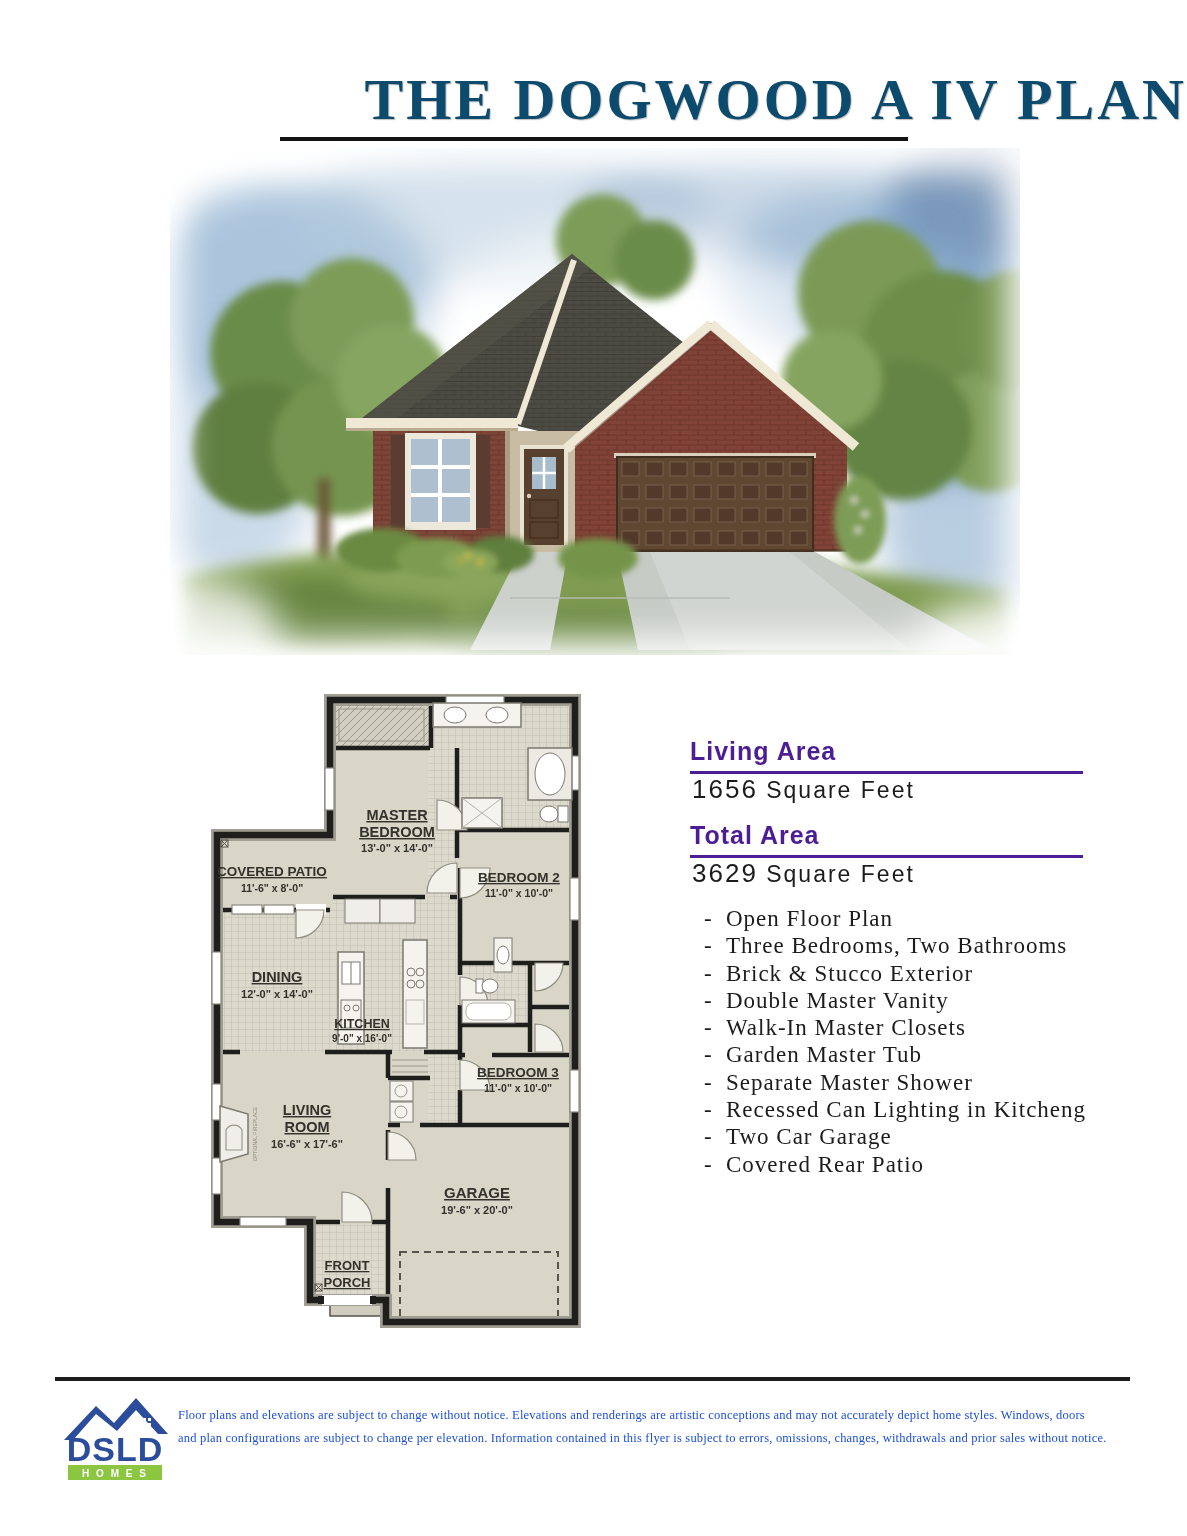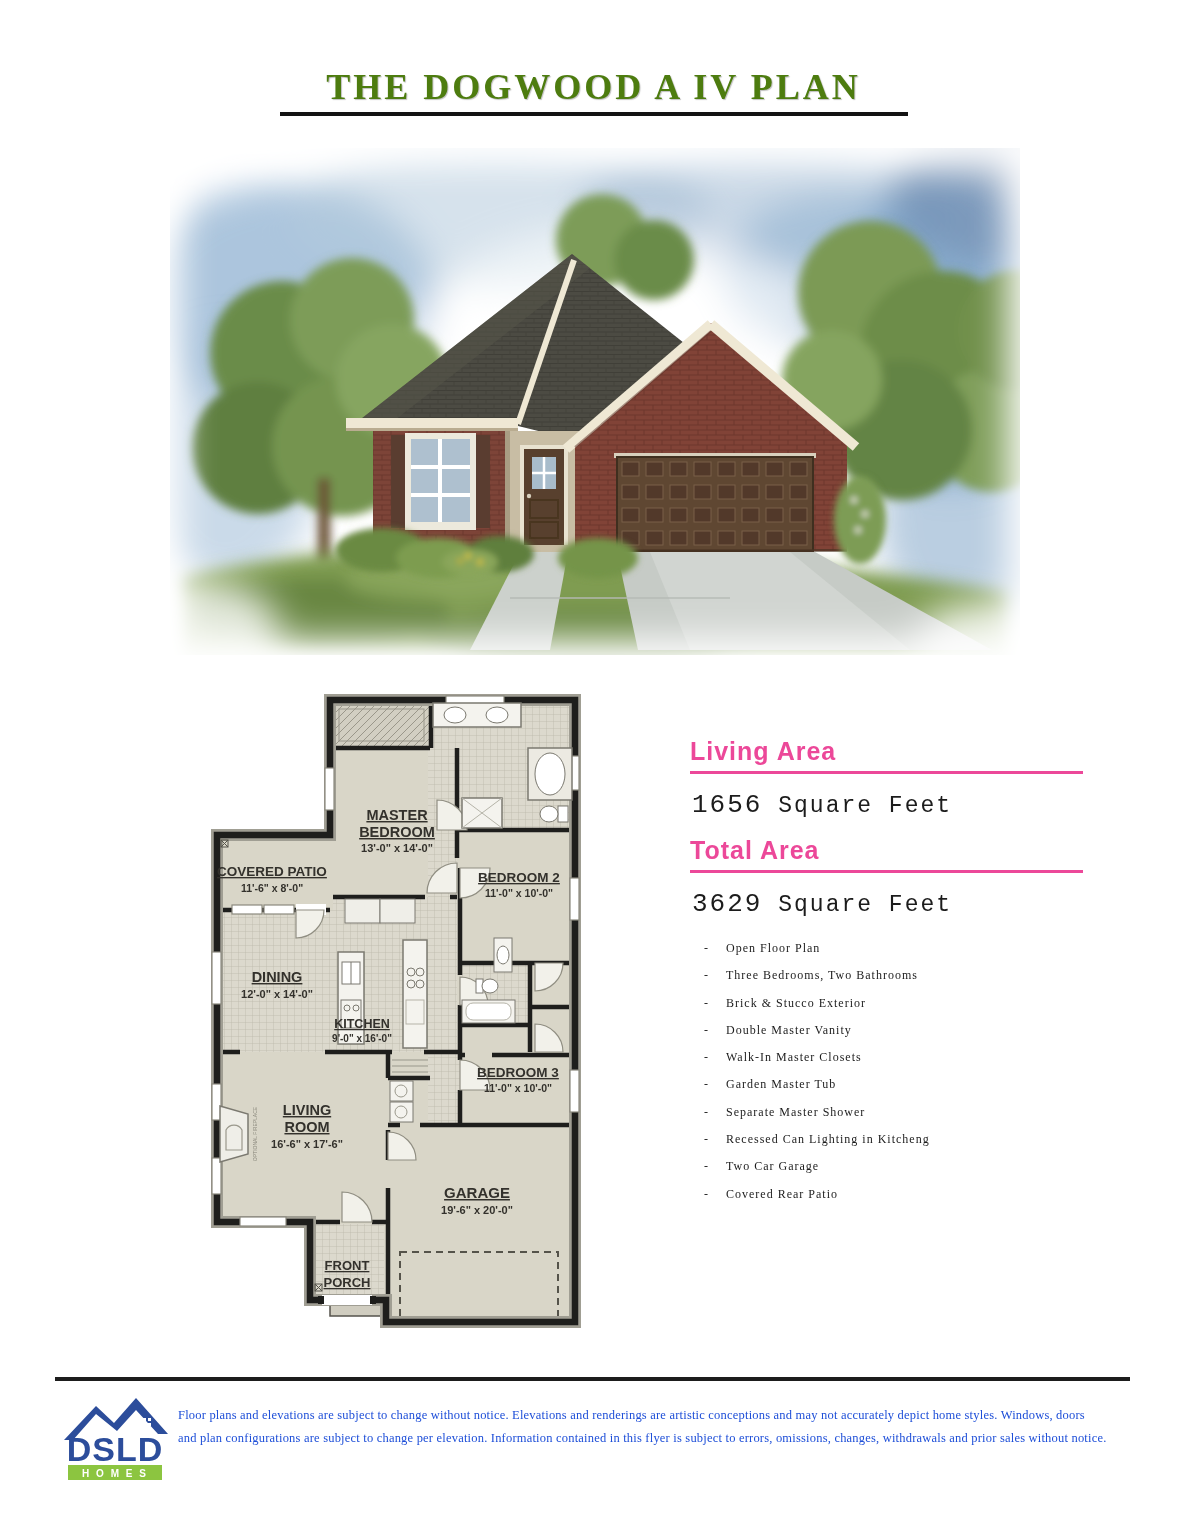--- a/index.html
+++ b/index.html
@@ -1,38 +1,38 @@
 <!DOCTYPE html>
 <html><head>
 <meta charset="utf-8">
 <style>
   html,body{margin:0;padding:0;background:#ffffff;}
   .page{position:relative;width:1187px;height:1536px;background:#ffffff;overflow:hidden;
         font-family:"Liberation Sans",sans-serif;}
 
   
   .title-wrap{position:absolute;top:66px;left:0;width:100%;text-align:center;}
-  .title{font-family:"Liberation Serif",serif;font-weight:bold;font-size:36px;
-         letter-spacing:3px;color:#4d7c0f;text-shadow:1px 1px 1px rgba(0,0,0,.25);}
+  .title{font-family:"Liberation Serif",serif;font-weight:bold;font-size:58px;
+         letter-spacing:3px;color:#0c4a6e;text-shadow:1px 1px 1px rgba(0,0,0,.25);text-align:right;}
   .title-rule{width:628px;height:4px;background:#131313;margin:4px auto 0 auto;}
 
   
   .render-box{position:absolute;left:170px;top:148px;width:850px;height:507px;}
   .plan-box{position:absolute;left:208px;top:688px;width:384px;height:664px;}
 
   
   .info{position:absolute;left:690px;top:737px;width:393px;color:#181818;}
   .info h2{margin:0;padding:0 0 5px 0;font-family:"Liberation Sans",sans-serif;
-           font-weight:bold;font-size:25px;letter-spacing:1px;color:#ec4899;
-           border-bottom:3px solid #ec4899;}
-  .area-value{font-family:Liberation Mono, monospace;font-size:23px;letter-spacing:2px;
-              margin:16px 0 16px 2px;color:#1c1c1c;}
+           font-weight:bold;font-size:25px;letter-spacing:1px;color:#4c1d95;
+           border-bottom:3px solid #4c1d95;}
+  .area-value{font-family:Liberation Sans, sans-serif;font-size:23px;letter-spacing:2px;
+              margin:0 0 16px 2px;color:#1c1c1c;}
   .area-value .num{font-size:26px;}
   .features-list{list-style:none;margin:12px 0 0 2px;padding:0;}
-  .features-list li{font-family:"Liberation Serif",serif;font-size:12px;
+  .features-list li{font-family:"Liberation Serif",serif;font-size:23px;
                     letter-spacing:1px;line-height:27.3px;color:#1c1c1c;white-space:nowrap;}
   .features-list .dash{display:inline-block;width:22px;padding-left:12px;}
 
   
   .footer-rule{position:absolute;left:55px;top:1377px;width:1075px;height:4px;background:#1d1d1d;}
   .logo{position:absolute;left:60px;top:1392px;width:112px;height:90px;}
   .disclaimer{position:absolute;left:178px;top:1404px;width:952px;
               font-family:Liberation Serif, serif;font-size:12.5px;line-height:23px;
               color:#1d4ed8;letter-spacing:.2px;}
   .disclaimer div{white-space:nowrap;}

